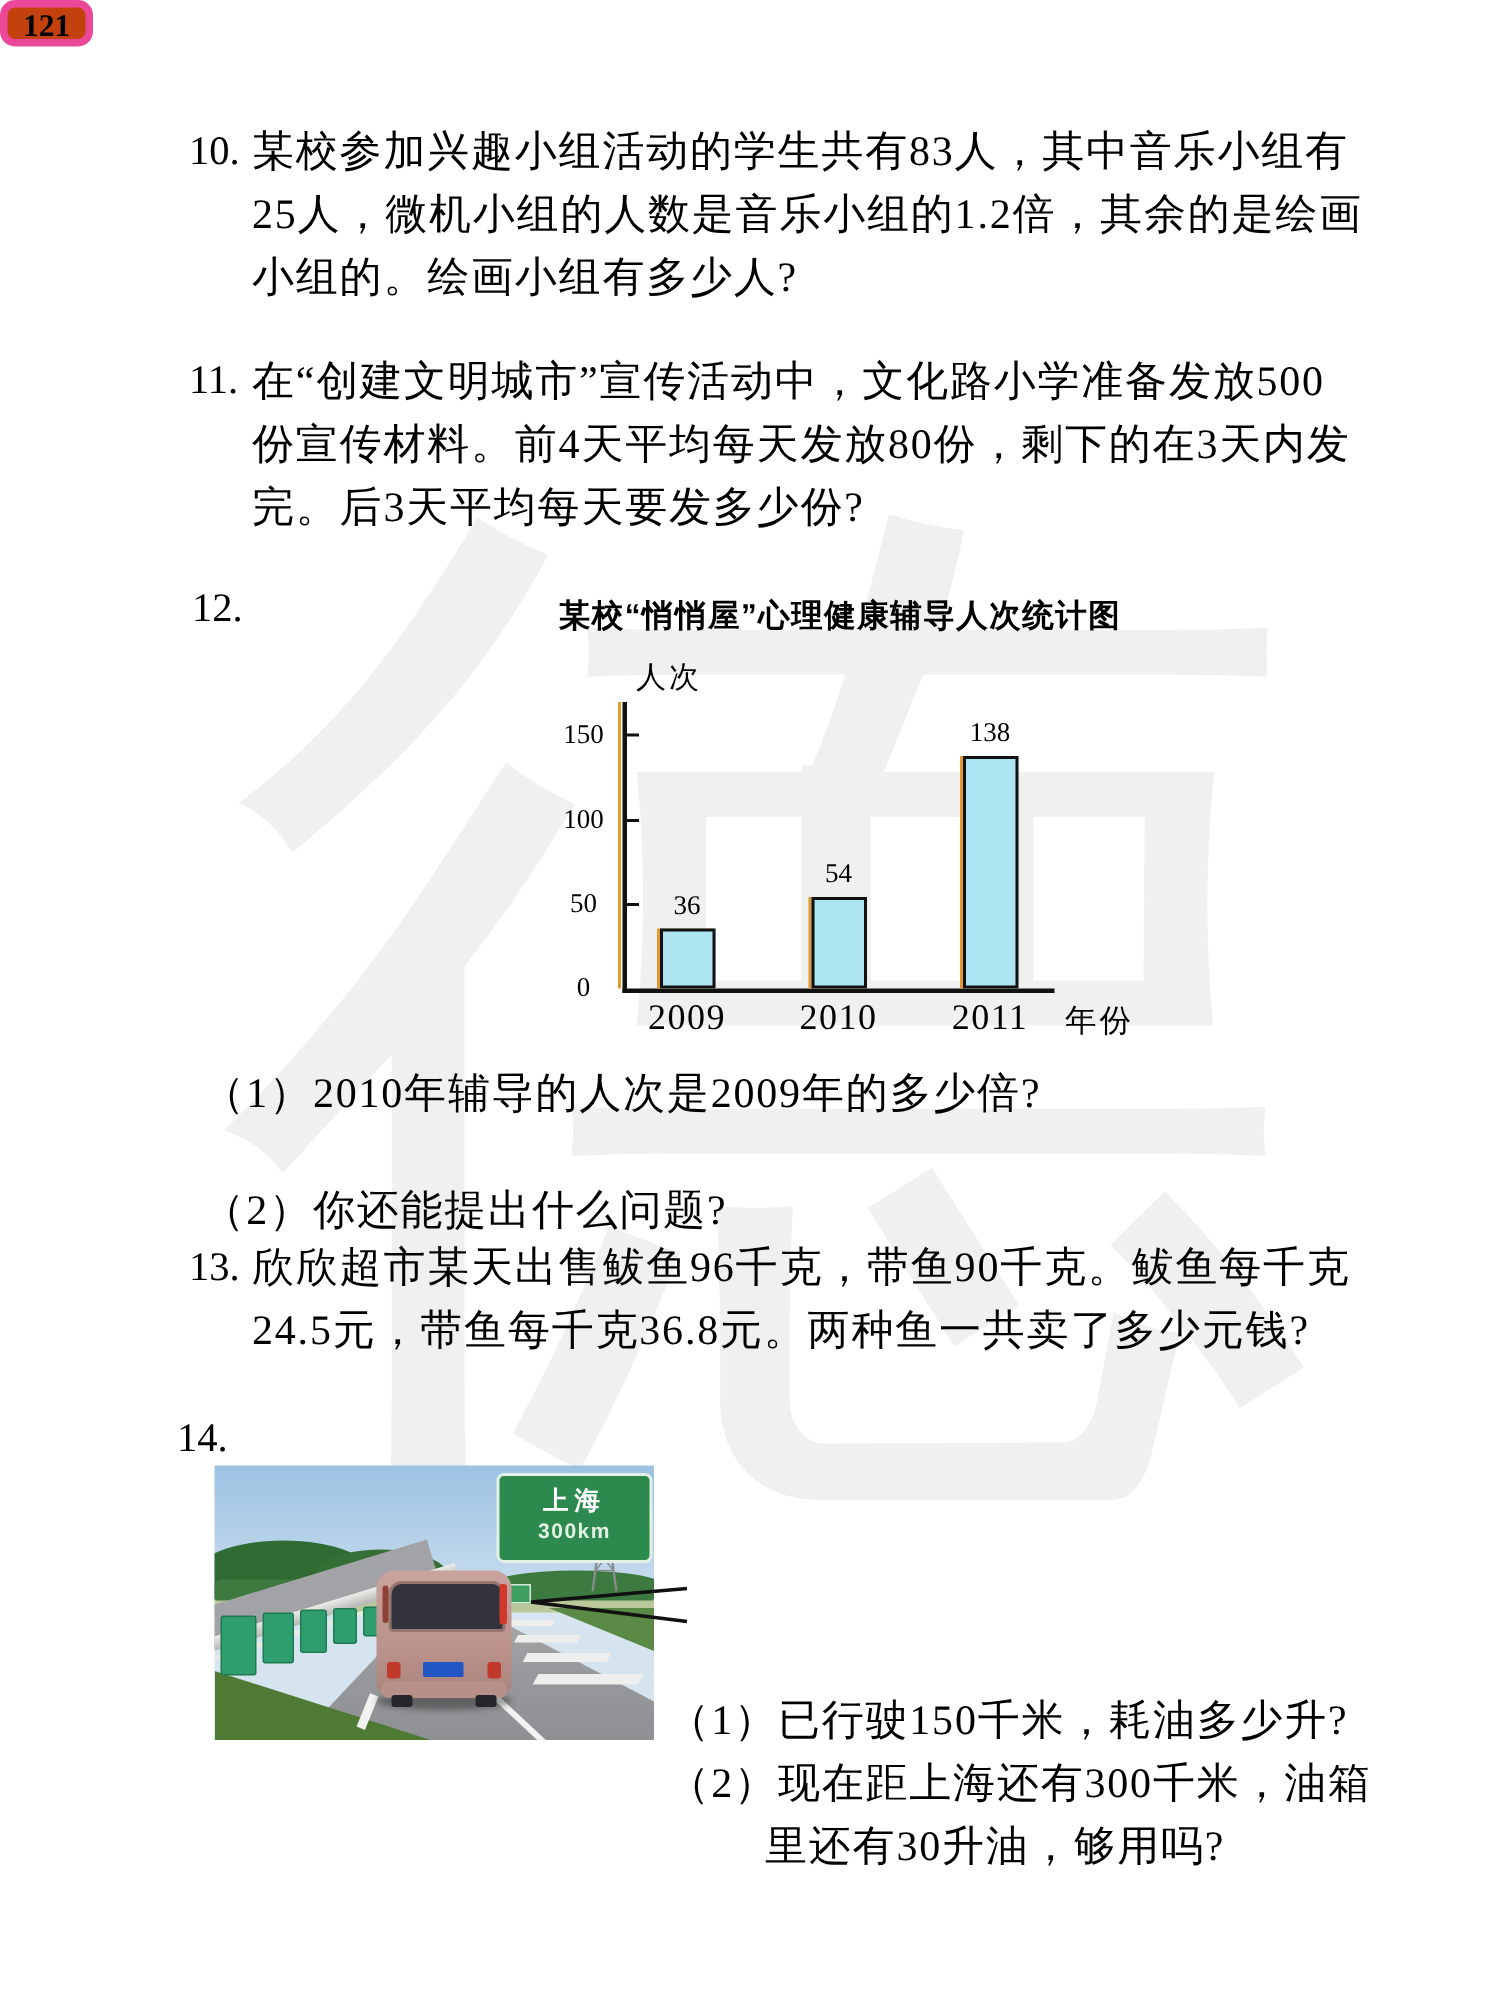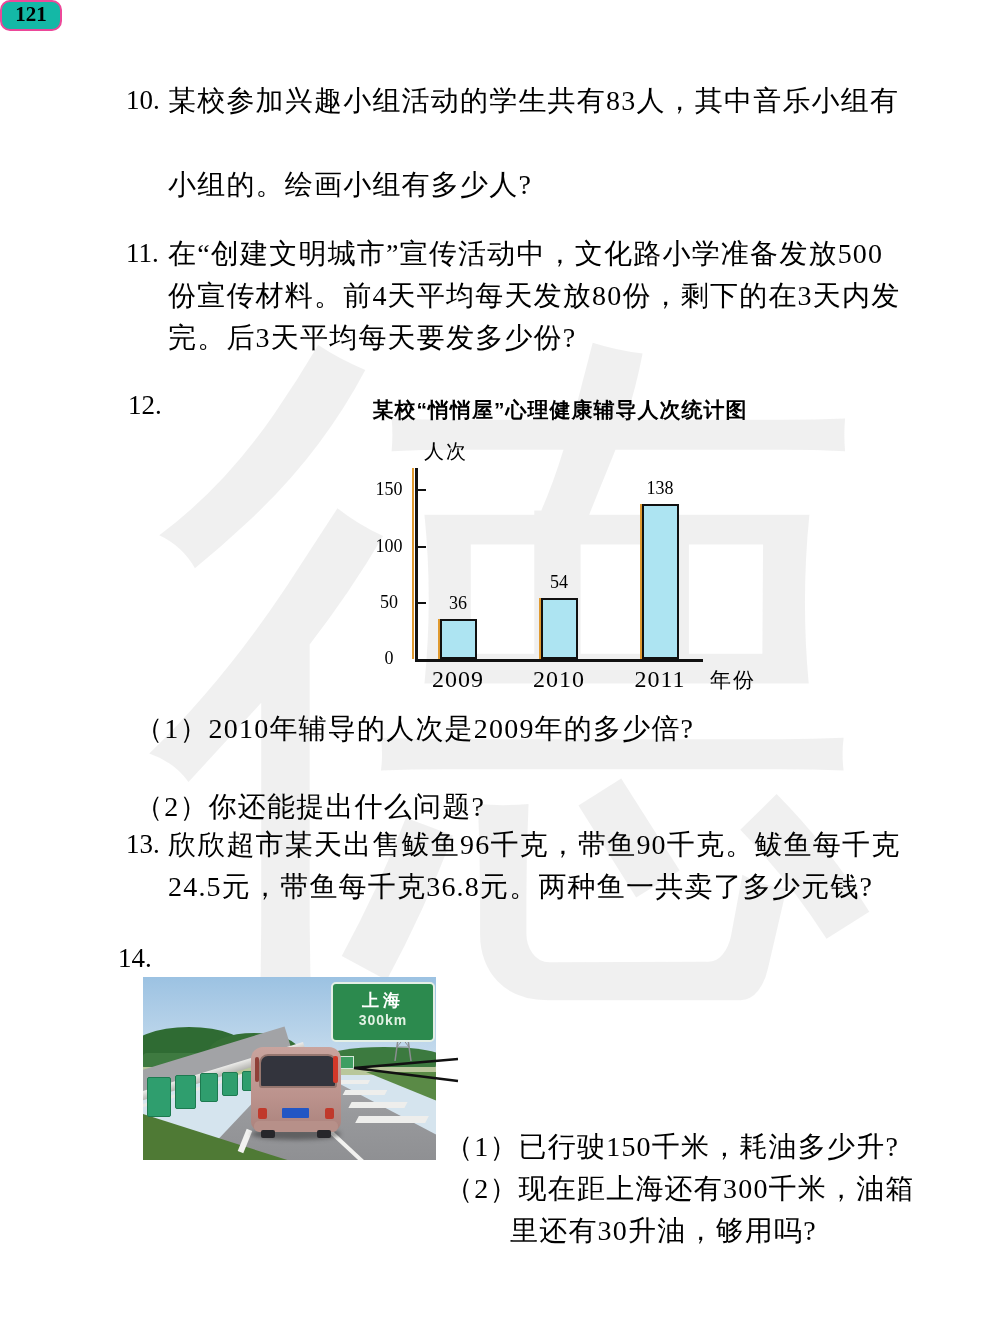--- a/index.html
+++ b/index.html
@@ -81,33 +81,34 @@
   #car-wh-l{left:10px;bottom:-3px;width:14px;height:8px;background:#26262a;border-radius:2px;}
   #car-wh-r{right:10px;bottom:-3px;width:14px;height:8px;background:#26262a;border-radius:2px;}
 
   
   #connector{left:350px;top:1055px;z-index:2;}
   #callout{left:455px;top:1046px;width:247px;height:48px;background:#f4ee6a;border:3px solid #111;
            box-sizing:border-box;z-index:2;text-align:center;font-size:23px;font-weight:bold;
            line-height:42px;letter-spacing:1px;}
 
   
-  #page-badge{left:848px;top:1264px;width:62px;height:31px;background:#14b8a6;
-              border:2px solid #ec4899;border-radius:10px;box-sizing:border-box;
+  #page-badge{left:848px;top:1264px;width:62px;height:31px;background:#c2410c;
+              border:5px solid #ec4899;border-radius:10px;box-sizing:border-box;
               text-align:center;font-size:21px;font-weight:bold;line-height:25px;z-index:2;}
 </style>
 </head>
 <body>
 
 <div id="page">
 
   <div id="watermark" class="abs">德</div>
 
   <div class="abs pnum" style="left:126px;top:85px;">10.</div>
   <div class="abs ptext nowrap" style="left:168px;top:82px;">某校参加兴趣小组活动的学生共有83人，其中音乐小组有</div>
+  <div class="abs ptext nowrap" style="left:168px;top:124px;">25人，微机小组的人数是音乐小组的1.2倍，其余的是绘画</div>
   <div class="abs ptext nowrap" style="left:168px;top:166px;">小组的。绘画小组有多少人?</div>
 
   <div class="abs pnum" style="left:126px;top:238px;">11.</div>
   <div class="abs ptext nowrap" style="left:168px;top:235px;">在“创建文明城市”宣传活动中，文化路小学准备发放500</div>
   <div class="abs ptext nowrap" style="left:168px;top:277px;">份宣传材料。前4天平均每天发放80份，剩下的在3天内发</div>
   <div class="abs ptext nowrap" style="left:168px;top:319px;">完。后3天平均每天要发多少份?</div>
 
   <div class="abs pnum" style="left:128px;top:390px;">12.</div>
   <div id="chart-title" class="abs nowrap">某校“悄悄屋”心理健康辅导人次统计图</div>
   <div id="chart-ylabel" class="abs">人次</div>

